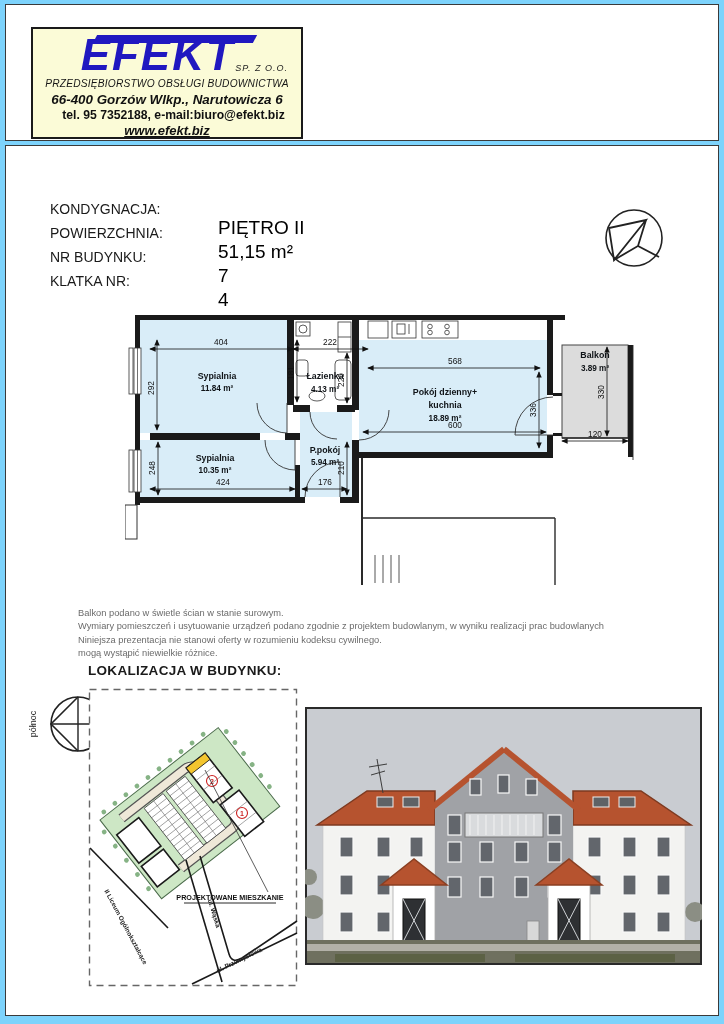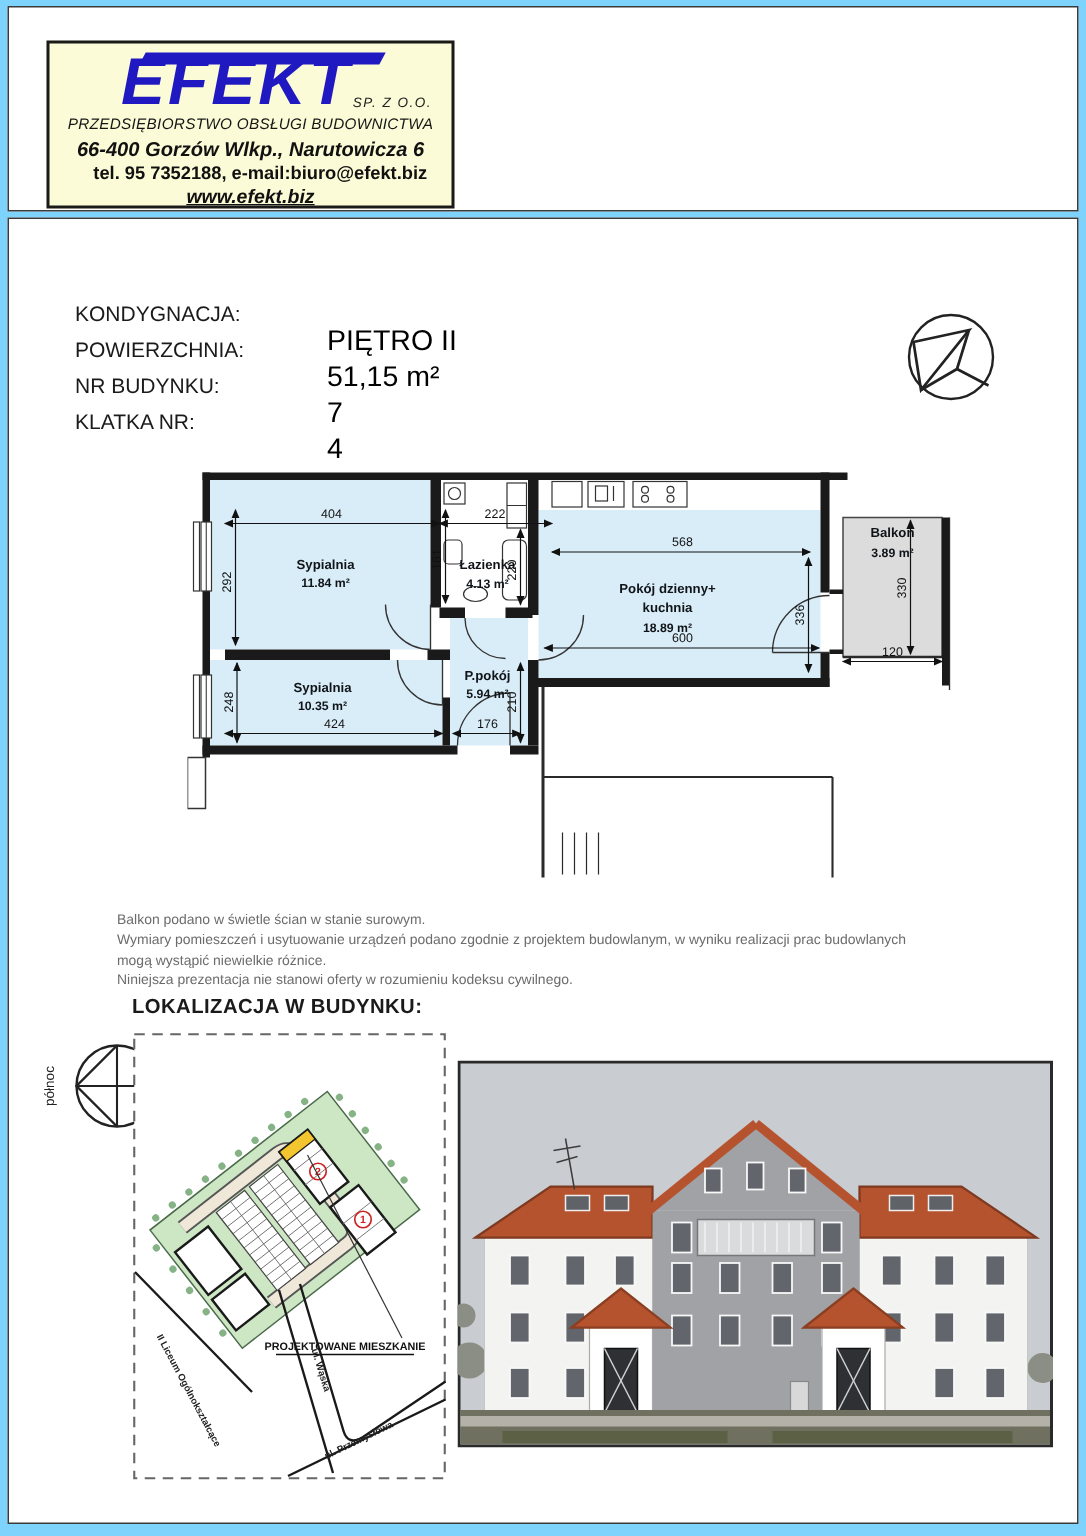--- a/index.html
+++ b/index.html
@@ -231,22 +231,22 @@
       <text class="room-n" x="200" y="153" text-anchor="middle">P.pokój</text>
       <text class="room-a" x="200" y="165" text-anchor="middle">5.94 m²</text>
       <text class="room-n" x="470" y="58" text-anchor="middle">Balkon</text>
       <text class="room-a" x="470" y="71" text-anchor="middle">3.89 m²</text>
     </g>
   </svg>
 
   <div class="disclaimer">
     <div>Balkon podano w świetle ścian w stanie surowym.</div>
     <div>Wymiary pomieszczeń i usytuowanie urządzeń podano zgodnie z projektem budowlanym, w wyniku realizacji prac budowlanych</div>
+    <div>Niniejsza prezentacja nie stanowi oferty w rozumieniu kodeksu cywilnego.</div>
     <div>mogą wystąpić niewielkie różnice.</div>
-    <div>Niniejsza prezentacja nie stanowi oferty w rozumieniu kodeksu cywilnego.</div>
   </div>
 
   <div class="loc-heading">LOKALIZACJA W BUDYNKU:</div>
 
   <svg class="compass-b" width="84" height="72" viewBox="0 0 84 72">
     <circle cx="52" cy="34" r="27" fill="none" stroke="#222" stroke-width="1.6"></circle>
     <line x1="52" y1="7" x2="52" y2="61" stroke="#222" stroke-width="1.4"></line>
     <line x1="25" y1="34" x2="79" y2="34" stroke="#222" stroke-width="1.4"></line>
     <polyline points="52,7 25,34 52,61" fill="none" stroke="#222" stroke-width="1.6"></polyline>
     <text x="10" y="34" font-size="9" fill="#222" text-anchor="middle" transform="rotate(-90 10 34)">północ</text>

